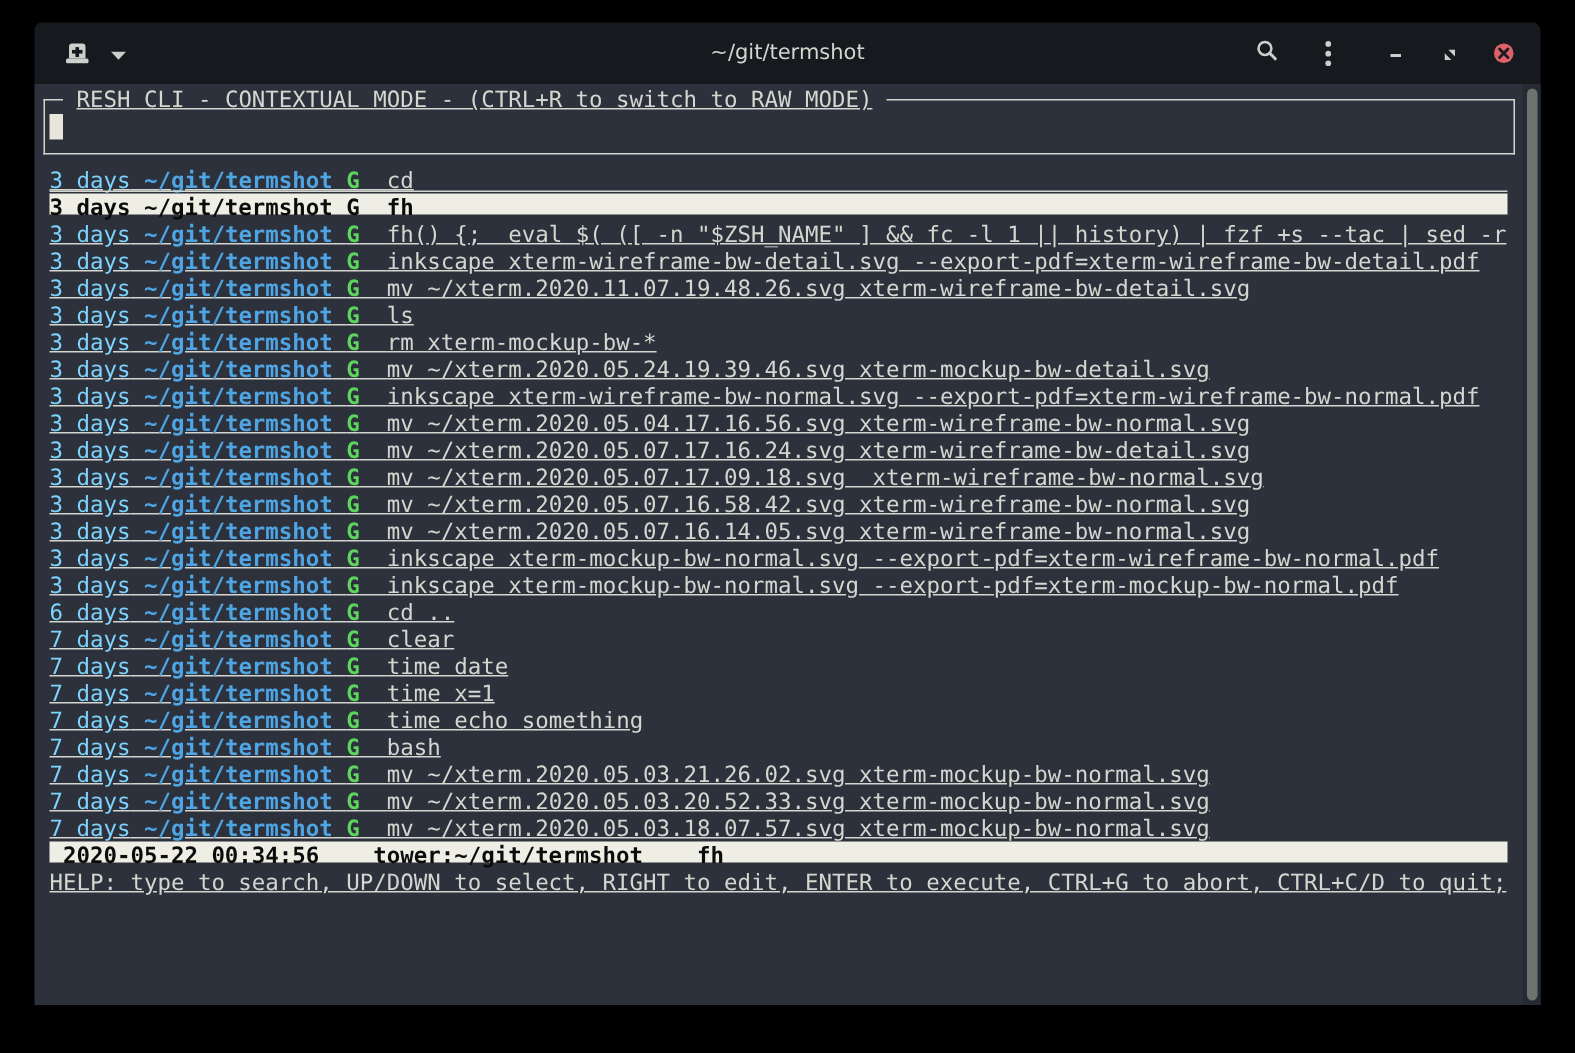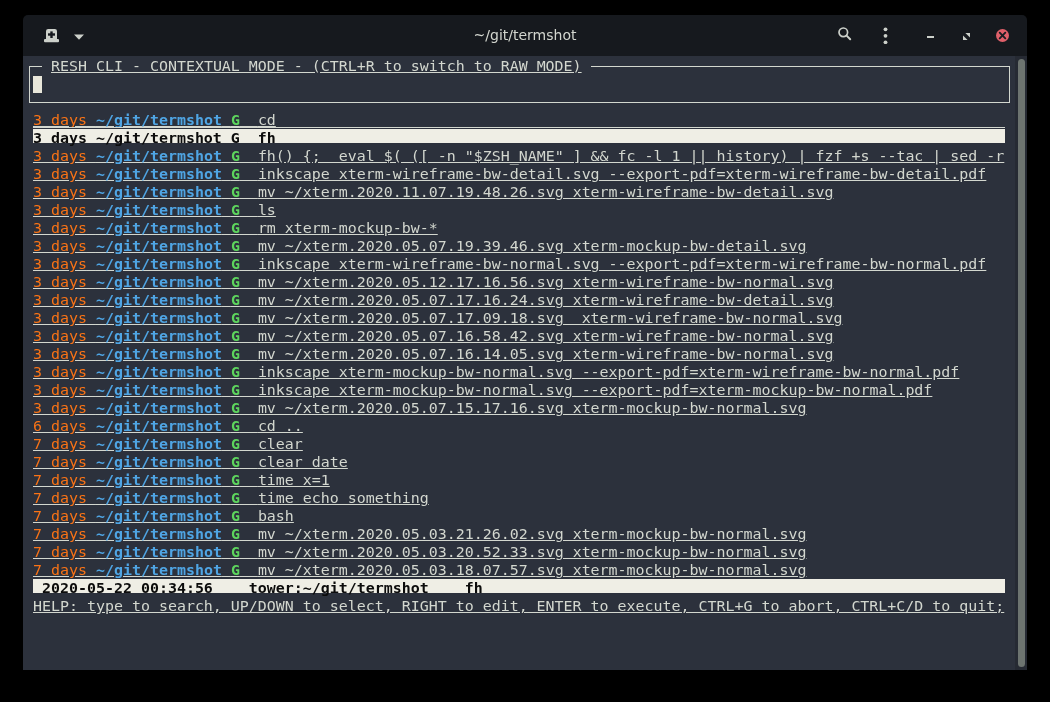--- a/index.html
+++ b/index.html
@@ -19,21 +19,21 @@
 
   
   .terminal { position:absolute; left:0; top:41px; width:1004px; height:614px;
               background:#2c313c; }
   .screen { position:absolute; left:24px; top:57px; width:990px;
             font-size:14.95px; line-height:18px;
             color:#d3d7cf;text-decoration:underline; }
   .line { height:18px; padding-left:9px; white-space:pre; }
   .line .hl { display:inline-block; width:972px; height:14px;
               background:#efeee5; color:#0c0c0c; font-weight:bold; }
-  .fg-y { color:#f97316; }
+  .fg-y { color:#7dd3fc; }
   .fg-b { color:#4fa5e4; font-weight:bold; }
   .fg-g { color:#5dd55d; font-weight:bold; }
 
   
   .ov { position:absolute; background:#d3d7cf; }
 </style>
 </head>
 <body>
 
 <div class="window">
@@ -91,33 +91,32 @@
   <div class="line"></div>
   <div class="line"></div>
   <div id="rows">
       <div class="line"><span class="fg-y">3 days</span> <span class="fg-b">~/git/termshot</span> <span class="fg-g">G</span>  <span>cd</span></div>
       <div class="line"><span class="hl">3 days ~/git/termshot G  fh</span></div>
       <div class="line"><span class="fg-y">3 days</span> <span class="fg-b">~/git/termshot</span> <span class="fg-g">G</span>  <span>fh() {;  eval $( ([ -n "$ZSH_NAME" ] &amp;&amp; fc -l 1 || history) | fzf +s --tac | sed -r</span></div>
       <div class="line"><span class="fg-y">3 days</span> <span class="fg-b">~/git/termshot</span> <span class="fg-g">G</span>  <span>inkscape xterm-wireframe-bw-detail.svg --export-pdf=xterm-wireframe-bw-detail.pdf</span></div>
       <div class="line"><span class="fg-y">3 days</span> <span class="fg-b">~/git/termshot</span> <span class="fg-g">G</span>  <span>mv ~/xterm.2020.11.07.19.48.26.svg xterm-wireframe-bw-detail.svg</span></div>
       <div class="line"><span class="fg-y">3 days</span> <span class="fg-b">~/git/termshot</span> <span class="fg-g">G</span>  <span>ls</span></div>
       <div class="line"><span class="fg-y">3 days</span> <span class="fg-b">~/git/termshot</span> <span class="fg-g">G</span>  <span>rm xterm-mockup-bw-*</span></div>
-      <div class="line"><span class="fg-y">3 days</span> <span class="fg-b">~/git/termshot</span> <span class="fg-g">G</span>  <span>mv ~/xterm.2020.05.07.19.39.46.svg xterm-mockup-bw-detail.svg</span></div>
+      <div class="line"><span class="fg-y">3 days</span> <span class="fg-b">~/git/termshot</span> <span class="fg-g">G</span>  <span>mv ~/xterm.2020.05.24.19.39.46.svg xterm-mockup-bw-detail.svg</span></div>
       <div class="line"><span class="fg-y">3 days</span> <span class="fg-b">~/git/termshot</span> <span class="fg-g">G</span>  <span>inkscape xterm-wireframe-bw-normal.svg --export-pdf=xterm-wireframe-bw-normal.pdf</span></div>
-      <div class="line"><span class="fg-y">3 days</span> <span class="fg-b">~/git/termshot</span> <span class="fg-g">G</span>  <span>mv ~/xterm.2020.05.12.17.16.56.svg xterm-wireframe-bw-normal.svg</span></div>
+      <div class="line"><span class="fg-y">3 days</span> <span class="fg-b">~/git/termshot</span> <span class="fg-g">G</span>  <span>mv ~/xterm.2020.05.04.17.16.56.svg xterm-wireframe-bw-normal.svg</span></div>
       <div class="line"><span class="fg-y">3 days</span> <span class="fg-b">~/git/termshot</span> <span class="fg-g">G</span>  <span>mv ~/xterm.2020.05.07.17.16.24.svg xterm-wireframe-bw-detail.svg</span></div>
       <div class="line"><span class="fg-y">3 days</span> <span class="fg-b">~/git/termshot</span> <span class="fg-g">G</span>  <span>mv ~/xterm.2020.05.07.17.09.18.svg  xterm-wireframe-bw-normal.svg</span></div>
       <div class="line"><span class="fg-y">3 days</span> <span class="fg-b">~/git/termshot</span> <span class="fg-g">G</span>  <span>mv ~/xterm.2020.05.07.16.58.42.svg xterm-wireframe-bw-normal.svg</span></div>
       <div class="line"><span class="fg-y">3 days</span> <span class="fg-b">~/git/termshot</span> <span class="fg-g">G</span>  <span>mv ~/xterm.2020.05.07.16.14.05.svg xterm-wireframe-bw-normal.svg</span></div>
       <div class="line"><span class="fg-y">3 days</span> <span class="fg-b">~/git/termshot</span> <span class="fg-g">G</span>  <span>inkscape xterm-mockup-bw-normal.svg --export-pdf=xterm-wireframe-bw-normal.pdf</span></div>
       <div class="line"><span class="fg-y">3 days</span> <span class="fg-b">~/git/termshot</span> <span class="fg-g">G</span>  <span>inkscape xterm-mockup-bw-normal.svg --export-pdf=xterm-mockup-bw-normal.pdf</span></div>
-      <div class="line"><span class="fg-y">3 days</span> <span class="fg-b">~/git/termshot</span> <span class="fg-g">G</span>  <span>mv ~/xterm.2020.05.07.15.17.16.svg xterm-mockup-bw-normal.svg</span></div>
       <div class="line"><span class="fg-y">6 days</span> <span class="fg-b">~/git/termshot</span> <span class="fg-g">G</span>  <span>cd ..</span></div>
       <div class="line"><span class="fg-y">7 days</span> <span class="fg-b">~/git/termshot</span> <span class="fg-g">G</span>  <span>clear</span></div>
-      <div class="line"><span class="fg-y">7 days</span> <span class="fg-b">~/git/termshot</span> <span class="fg-g">G</span>  <span>clear date</span></div>
+      <div class="line"><span class="fg-y">7 days</span> <span class="fg-b">~/git/termshot</span> <span class="fg-g">G</span>  <span>time date</span></div>
       <div class="line"><span class="fg-y">7 days</span> <span class="fg-b">~/git/termshot</span> <span class="fg-g">G</span>  <span>time x=1</span></div>
       <div class="line"><span class="fg-y">7 days</span> <span class="fg-b">~/git/termshot</span> <span class="fg-g">G</span>  <span>time echo something</span></div>
       <div class="line"><span class="fg-y">7 days</span> <span class="fg-b">~/git/termshot</span> <span class="fg-g">G</span>  <span>bash</span></div>
       <div class="line"><span class="fg-y">7 days</span> <span class="fg-b">~/git/termshot</span> <span class="fg-g">G</span>  <span>mv ~/xterm.2020.05.03.21.26.02.svg xterm-mockup-bw-normal.svg</span></div>
       <div class="line"><span class="fg-y">7 days</span> <span class="fg-b">~/git/termshot</span> <span class="fg-g">G</span>  <span>mv ~/xterm.2020.05.03.20.52.33.svg xterm-mockup-bw-normal.svg</span></div>
       <div class="line"><span class="fg-y">7 days</span> <span class="fg-b">~/git/termshot</span> <span class="fg-g">G</span>  <span>mv ~/xterm.2020.05.03.18.07.57.svg xterm-mockup-bw-normal.svg</span></div>
     </div>
   <div class="line"><span class="hl"> 2020-05-22 00:34:56    tower:~/git/termshot    fh</span></div>
   <div class="line">HELP: type to search, UP/DOWN to select, RIGHT to edit, ENTER to execute, CTRL+G to abort, CTRL+C/D to quit;</div>
 </div>

